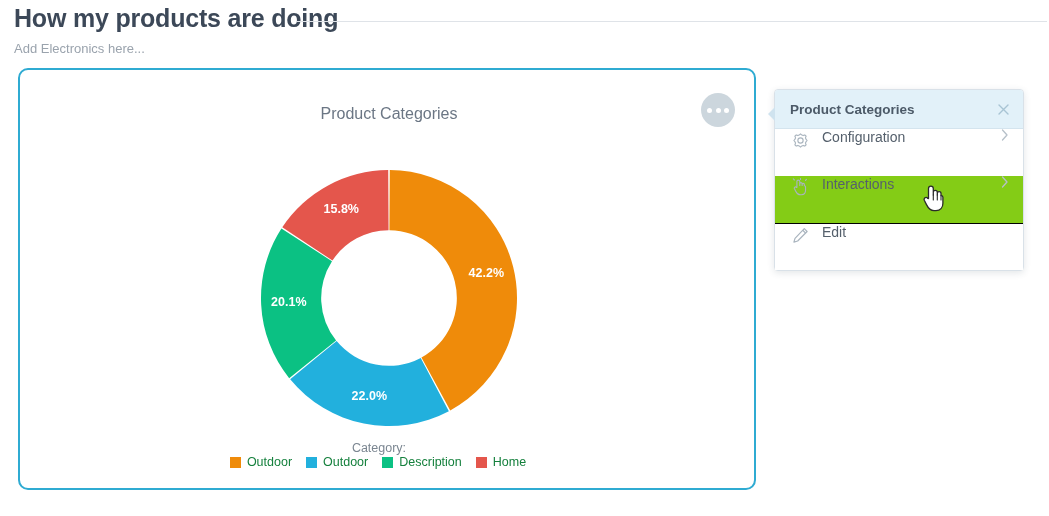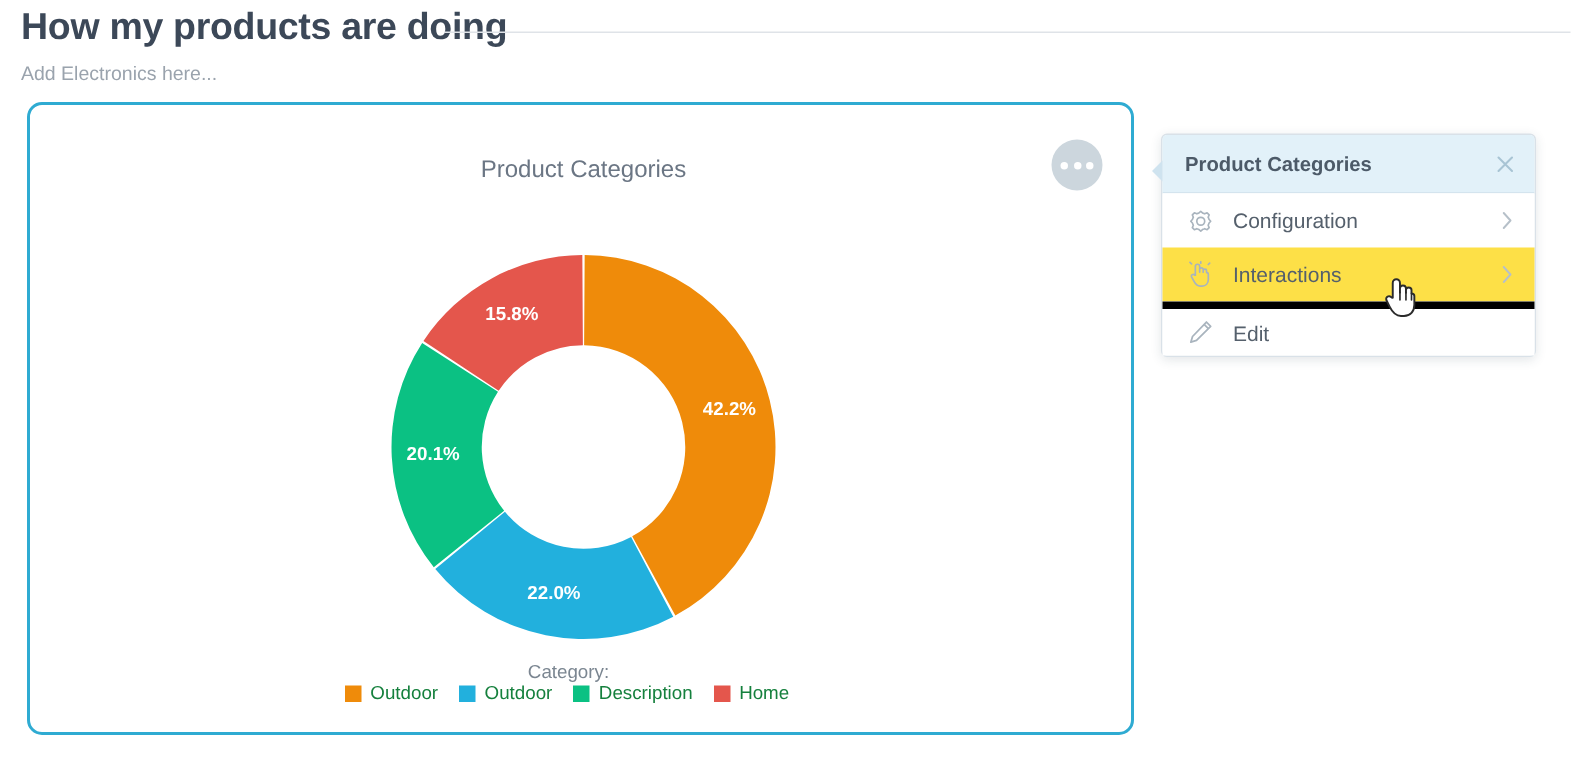--- a/index.html
+++ b/index.html
@@ -167,29 +167,28 @@
     width: 20px; height: 20px;
     display: flex;
     align-items: center;
     justify-content: center;
     cursor: pointer;
   }
   #context-menu-close svg { display: block; }
 
   .menu-item {
     position: relative;
-    height: 36px;
-    display: flex;
-    align-items: center;
+    height: 47px;
+    display: flex;
     padding: 0 12px 0 14px;
     cursor: pointer;
     background: #ffffff;
   }
-  .menu-item.is-active { background: #fde047; }
-  .menu-item.has-divider { border-top: 5px solid #000000; }
+  .menu-item.is-active { background: #84cc16; }
+  .menu-item.has-divider { border-top: 1px solid #000000; }
   .menu-icon {
     width: 22px; height: 22px;
     flex: 0 0 auto;
     margin-right: 11px;
     display: flex;
     align-items: center;
     justify-content: center;
     color: #a9b4be;
   }
   .menu-icon svg { display: block; }

